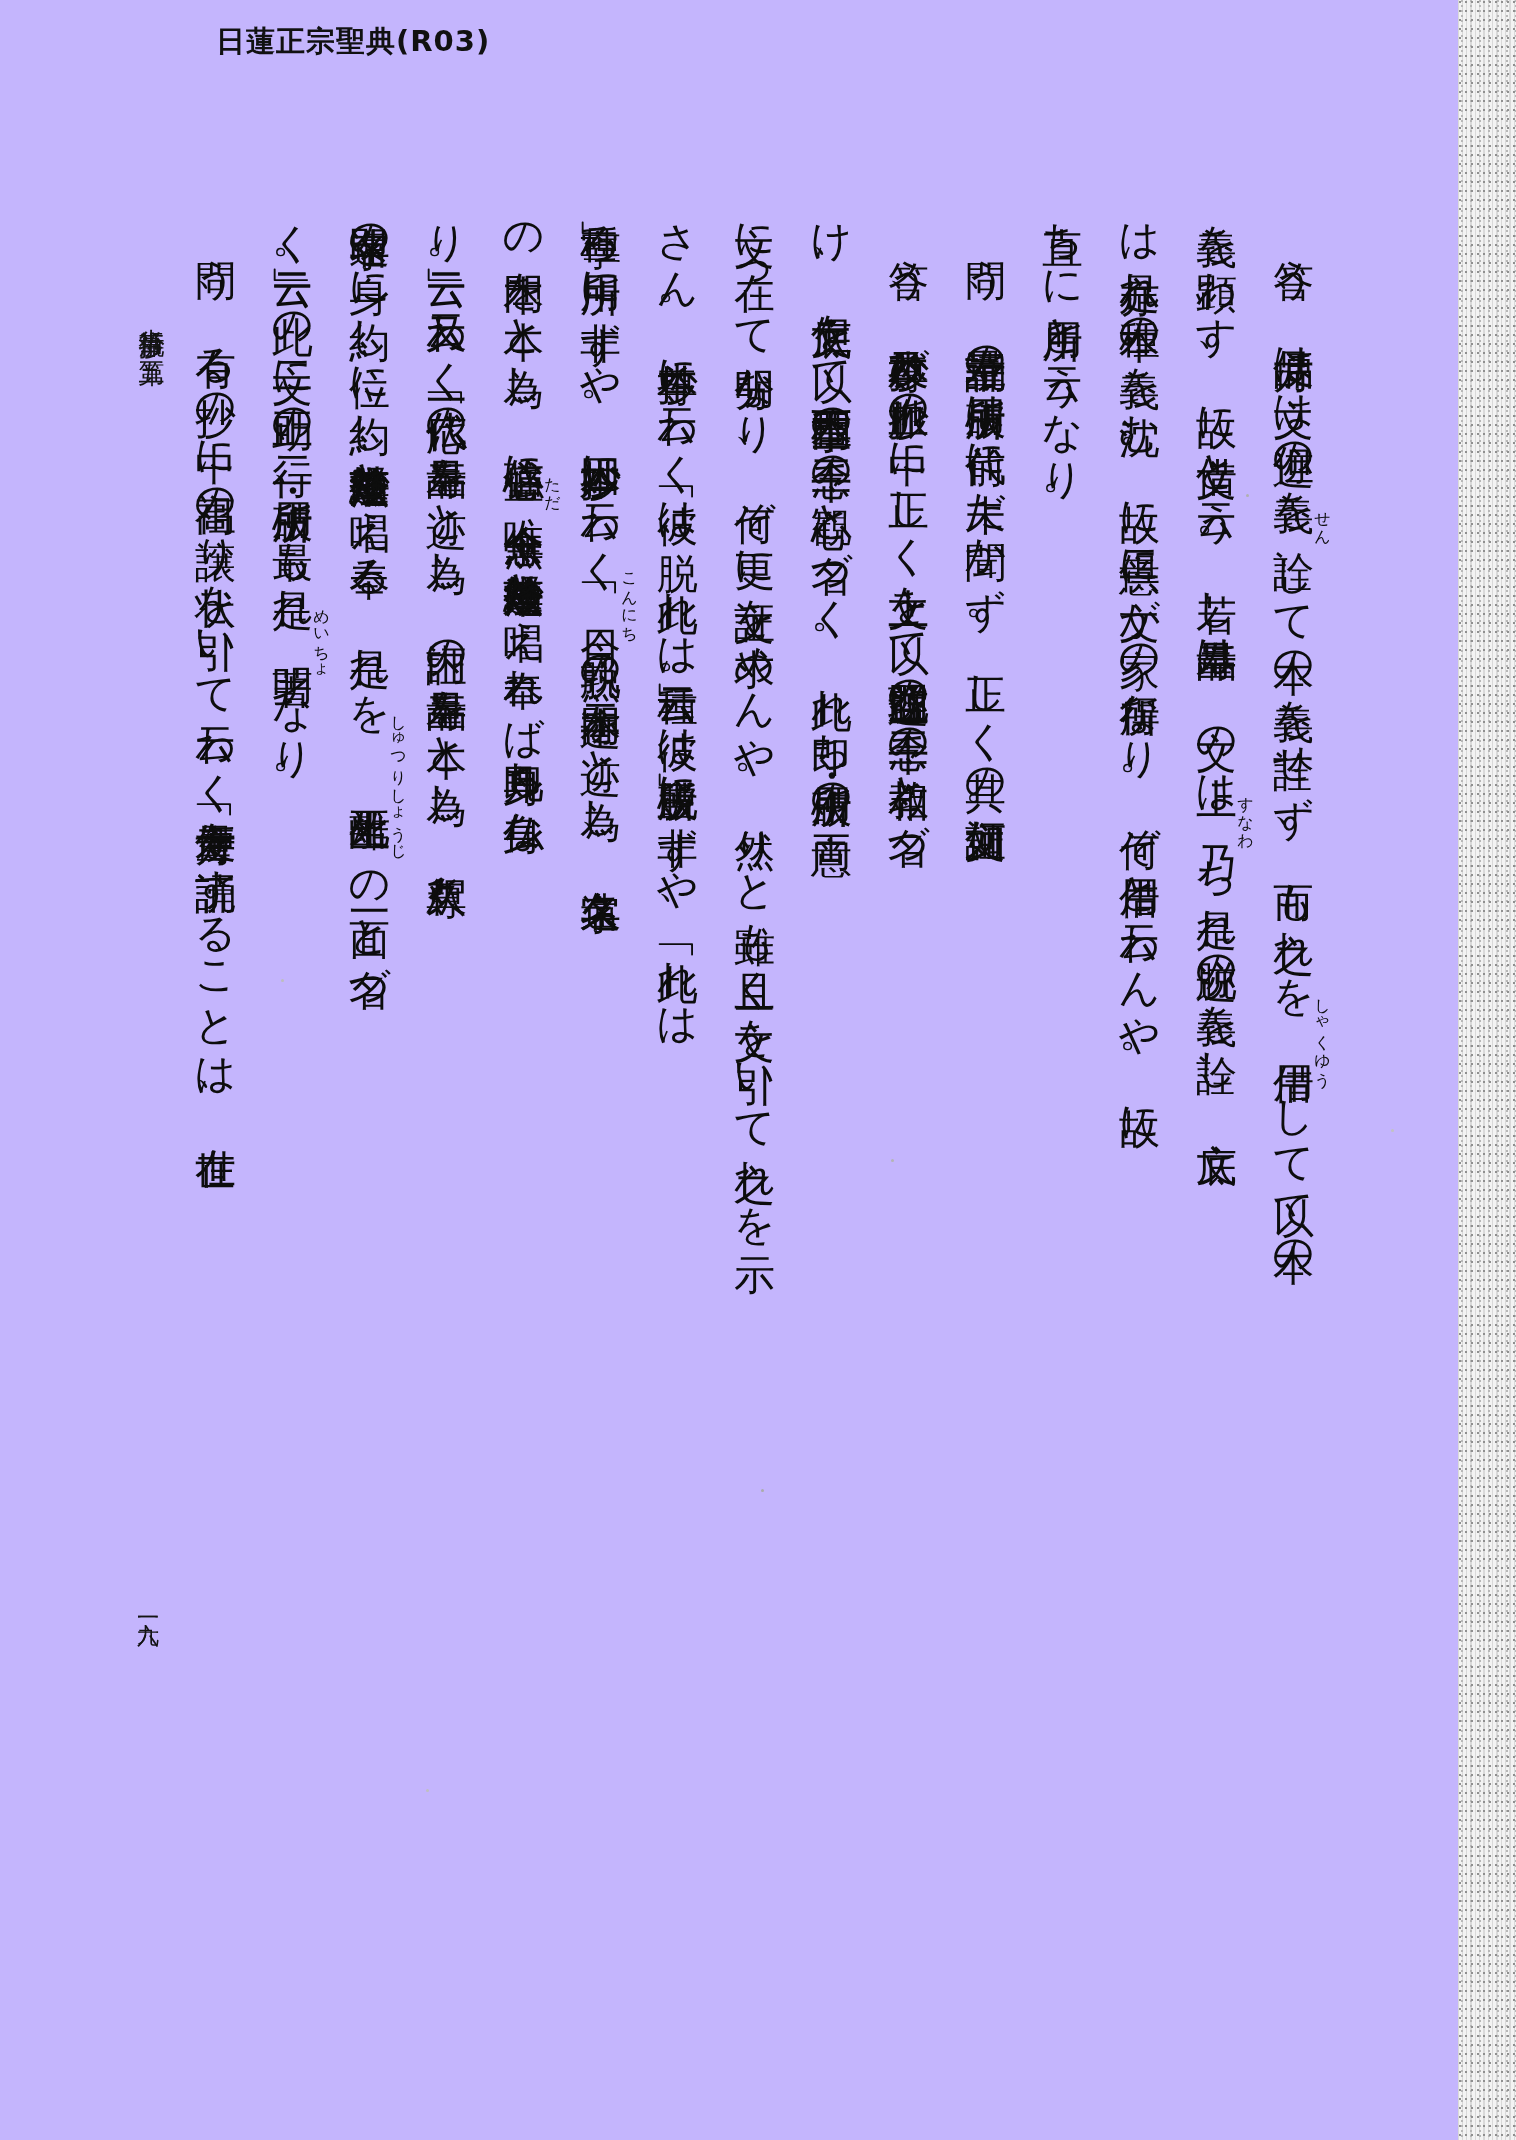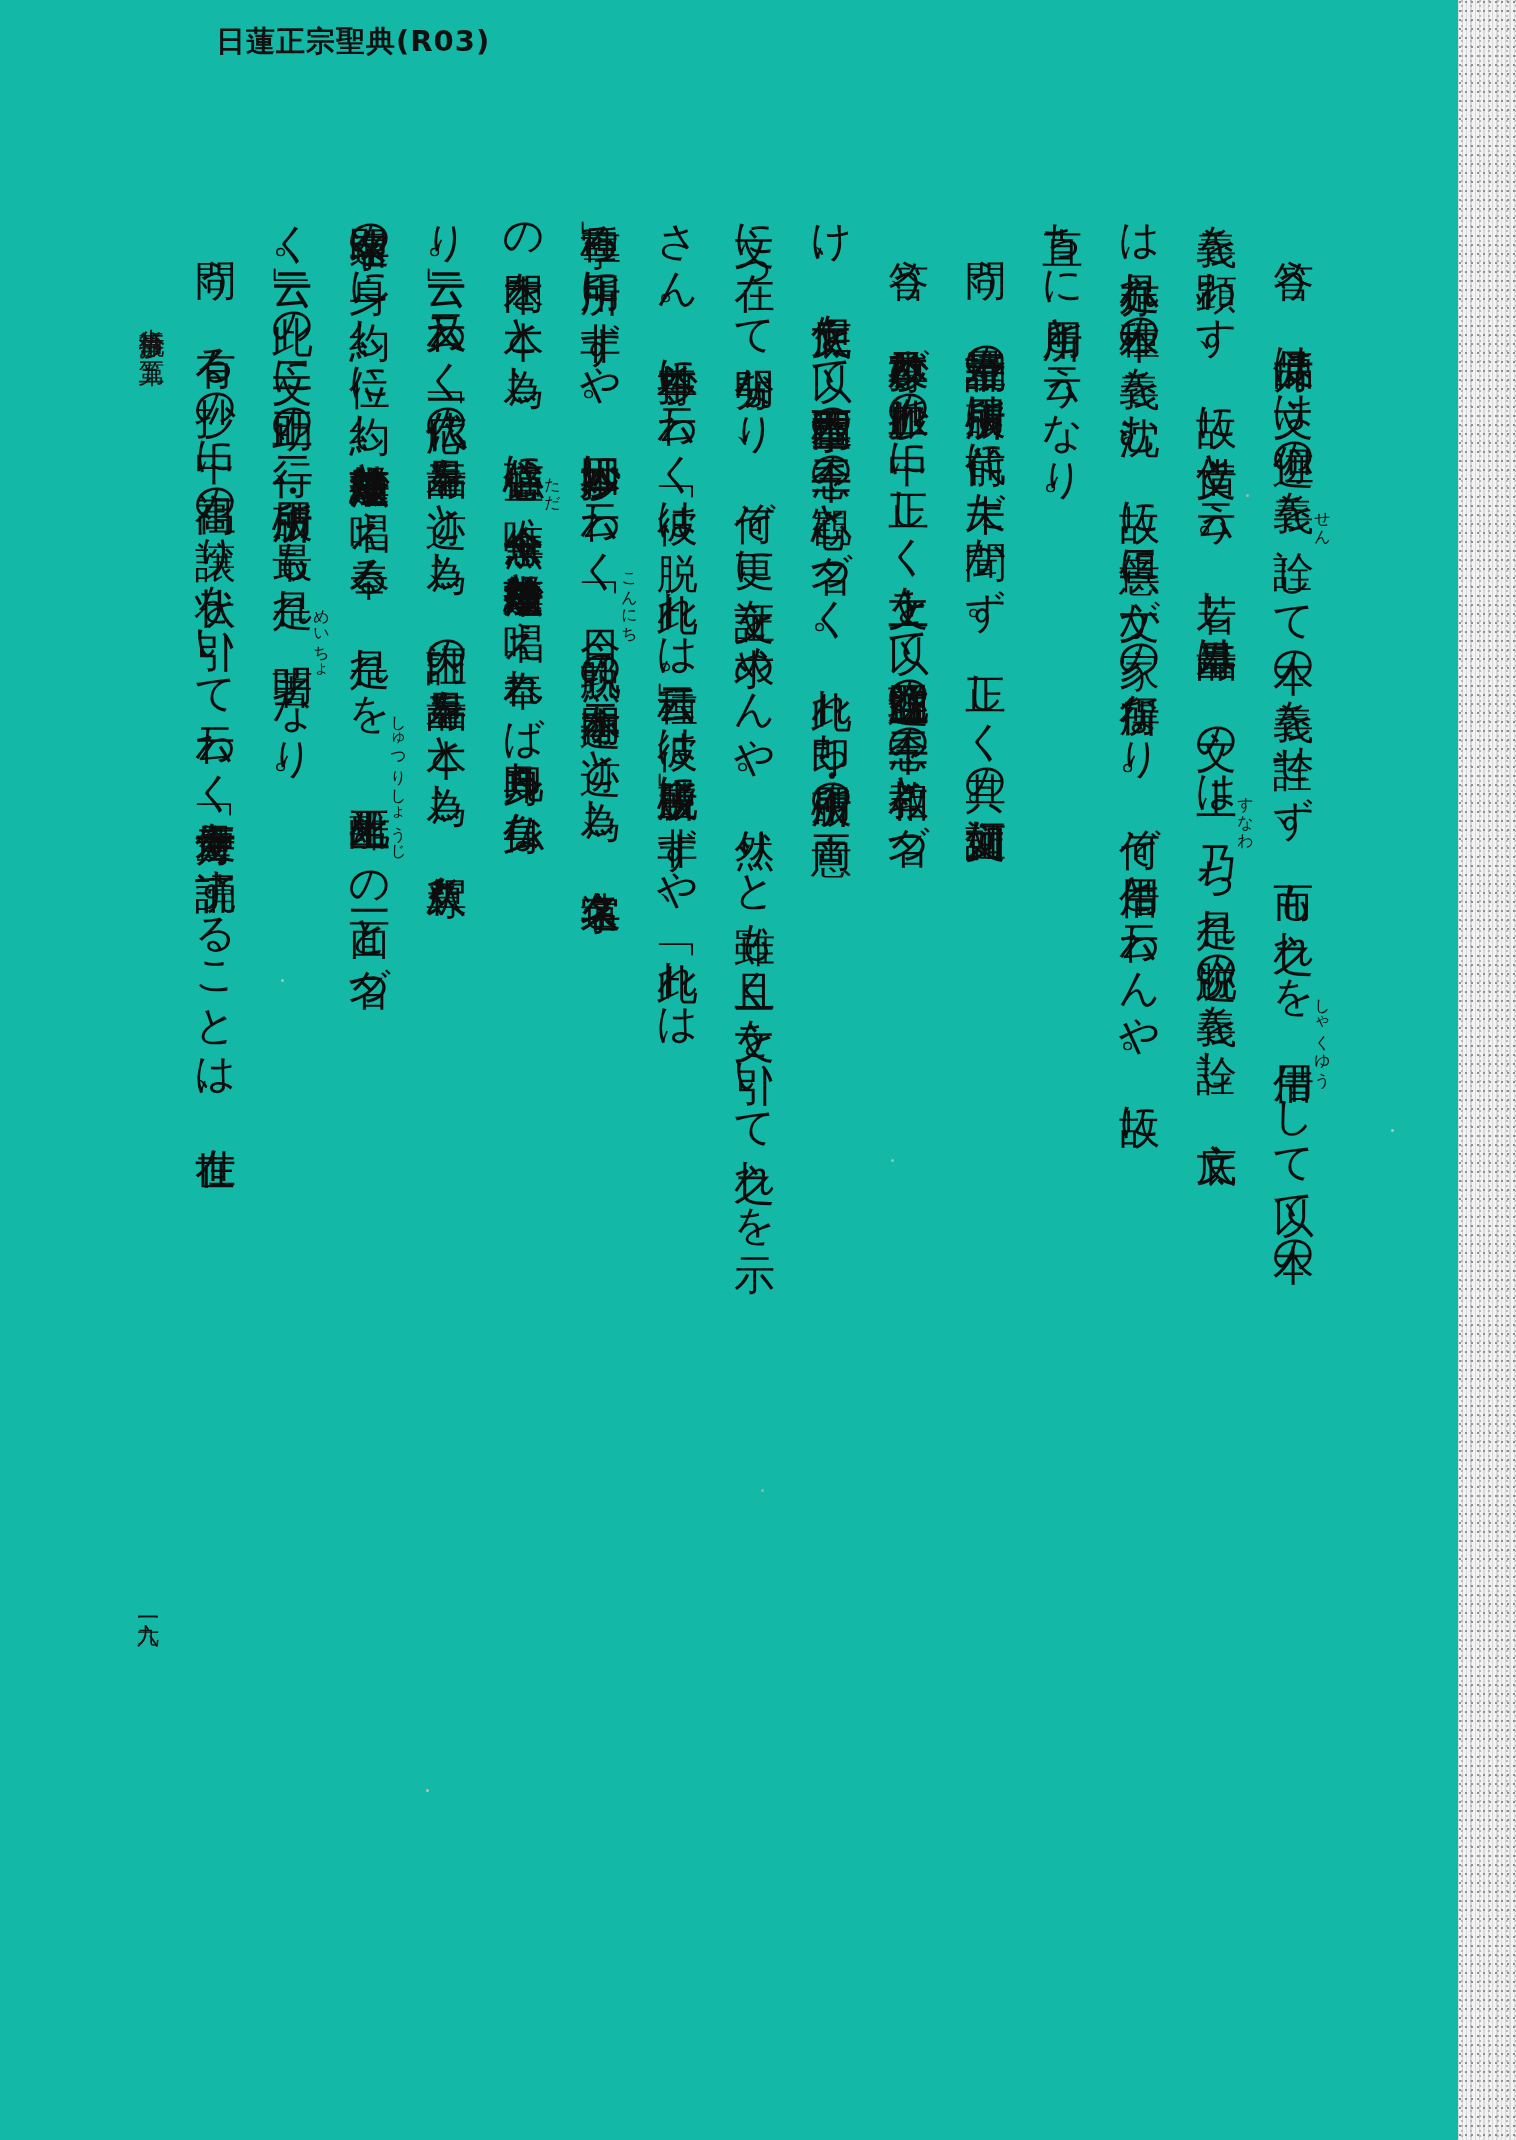--- a/index.html
+++ b/index.html
@@ -5,21 +5,21 @@
 <style>
   html, body {
     margin: 0;
     padding: 0;
     background: #ffffff;
   }
   #page {
     position: relative;
     width: 1516px;
     height: 2140px;
-    background: #14b8a6;
+    background: #c4b5fd;
     overflow: hidden;
     font-family: "Liberation Serif", "DejaVu Serif", serif;
     color: #111111;
   }
   
   #running-head {
     position: absolute;
     left: 216px;
     top: 22px;
     font-family: "DejaVu Sans", "Liberation Sans", sans-serif;

